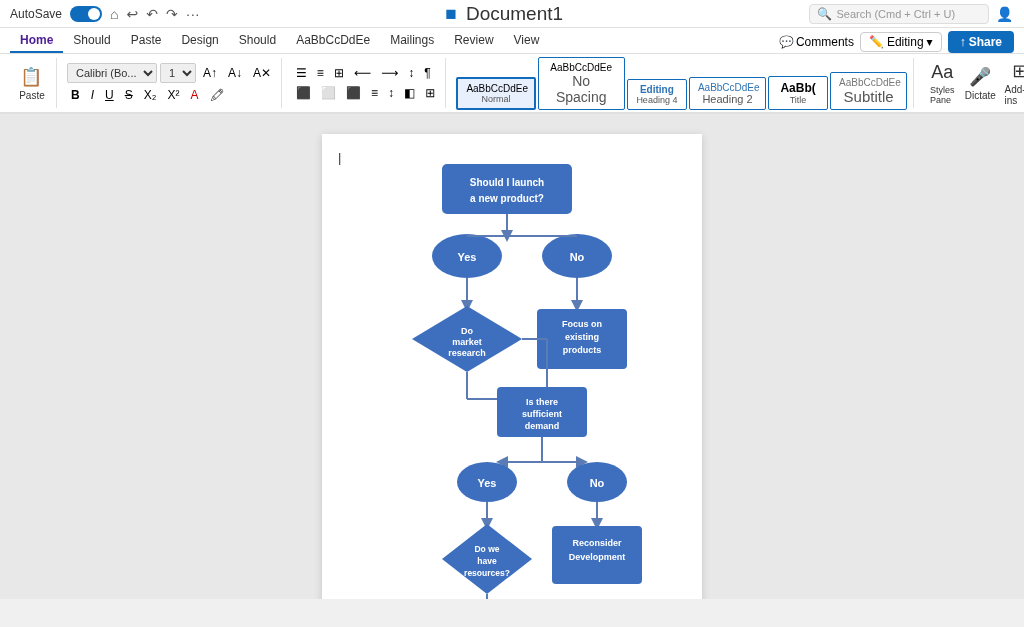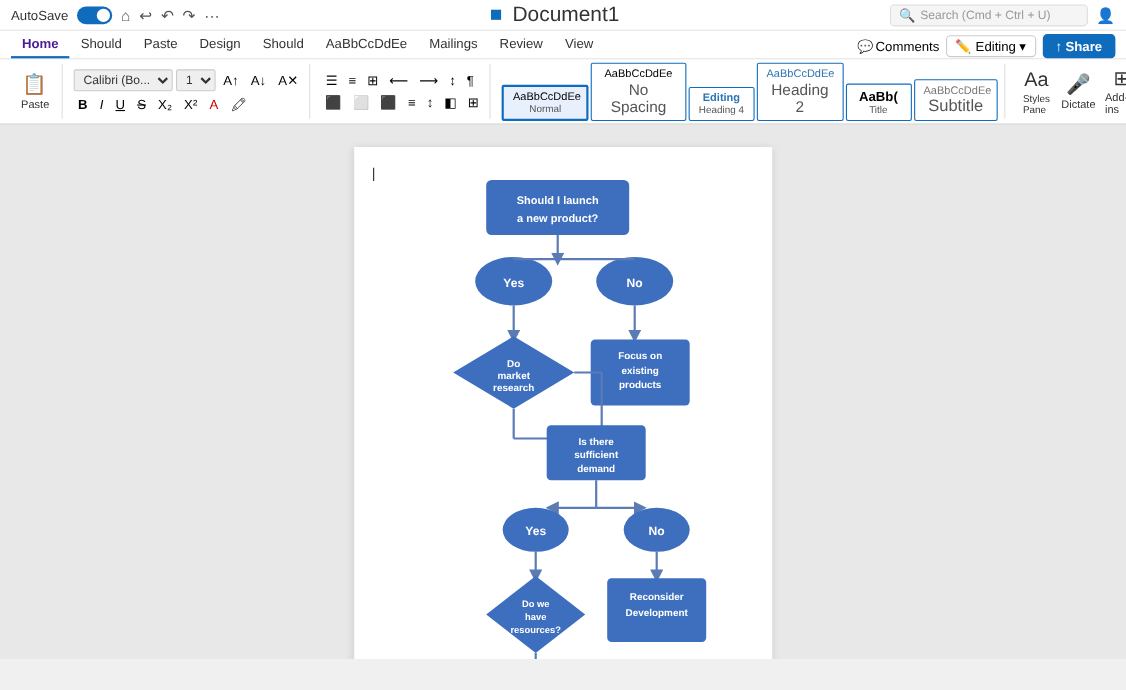--- a/index.html
+++ b/index.html
@@ -227,21 +227,21 @@
       <div class="style-preset">
         <div style="font-size:10px;">AaBbCcDdEe</div>
         <div style="font-size:14px;color:#555;">No Spacing</div>
       </div>
       <div class="style-preset">
         <div style="font-size:10px;color:#2e74b5;font-weight:bold;">Editing</div>
         <div style="font-size:9px;color:#555;">Heading 4</div>
       </div>
       <div class="style-preset">
         <div style="font-size:10px;color:#2e74b5;">AaBbCcDdEe</div>
-        <div style="font-size:14px;color:#555;">Heading 2</div>
+        <div style="font-size:11px;color:#555;">Heading 2</div>
       </div>
       <div class="style-preset">
         <div style="font-size:12px;font-weight:bold;">AaBb(</div>
         <div style="font-size:9px;color:#555;">Title</div>
       </div>
       <div class="style-preset">
         <div style="font-size:10px;color:#777;">AaBbCcDdEe</div>
         <div style="font-size:15px;color:#555;">Subtitle</div>
       </div>
     </div>

